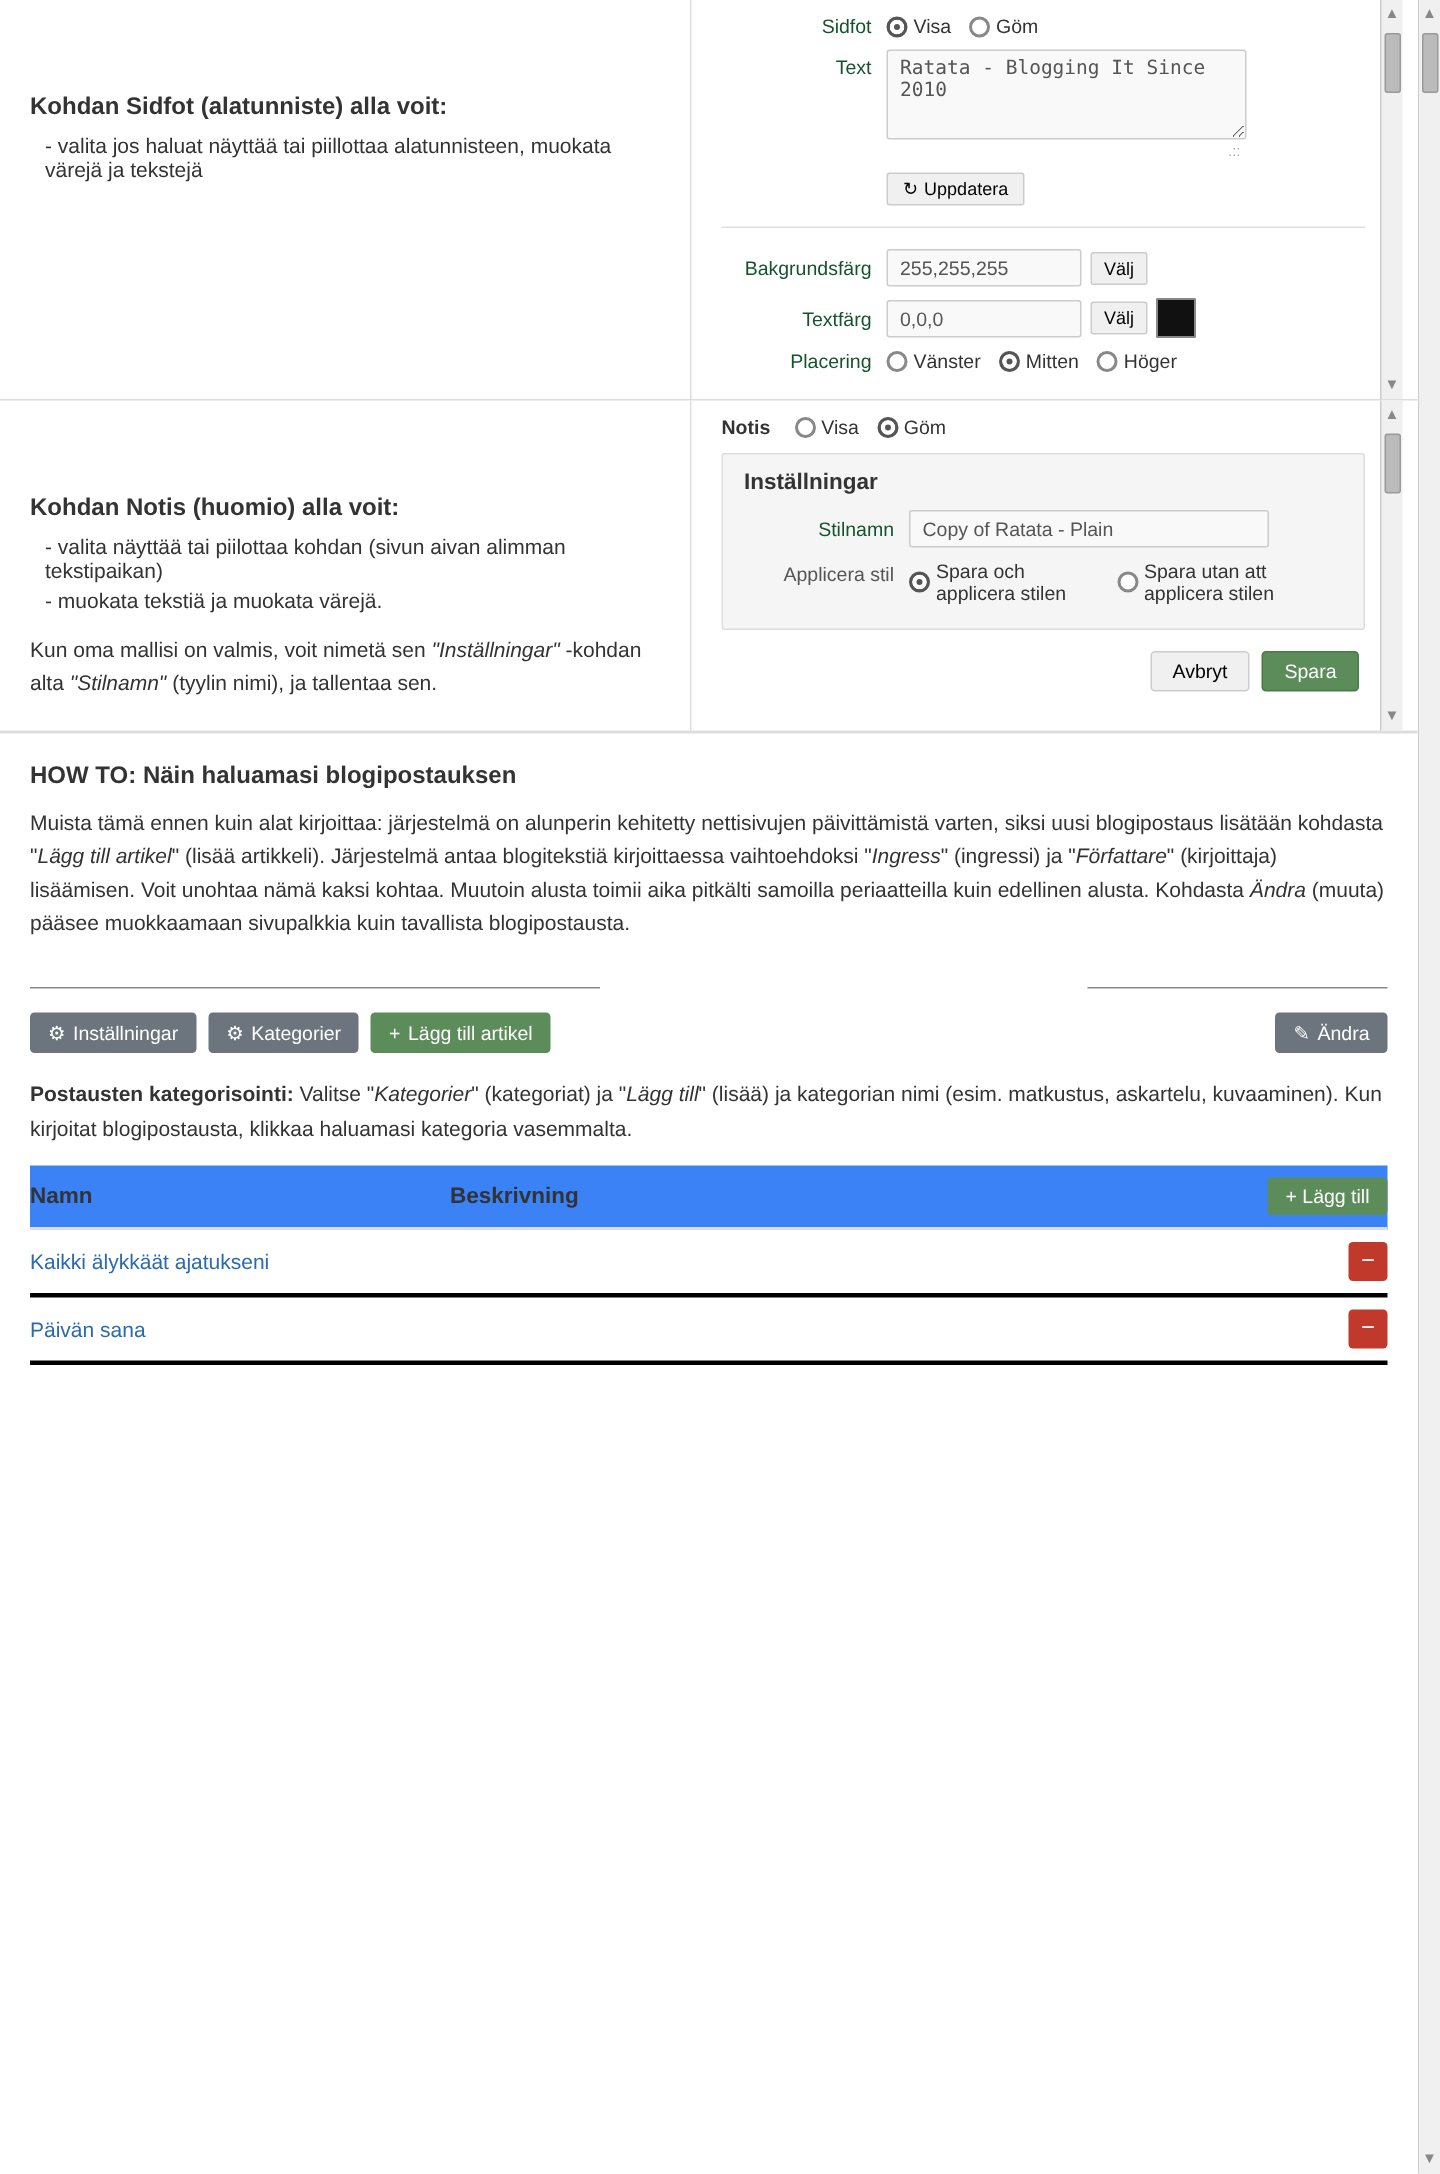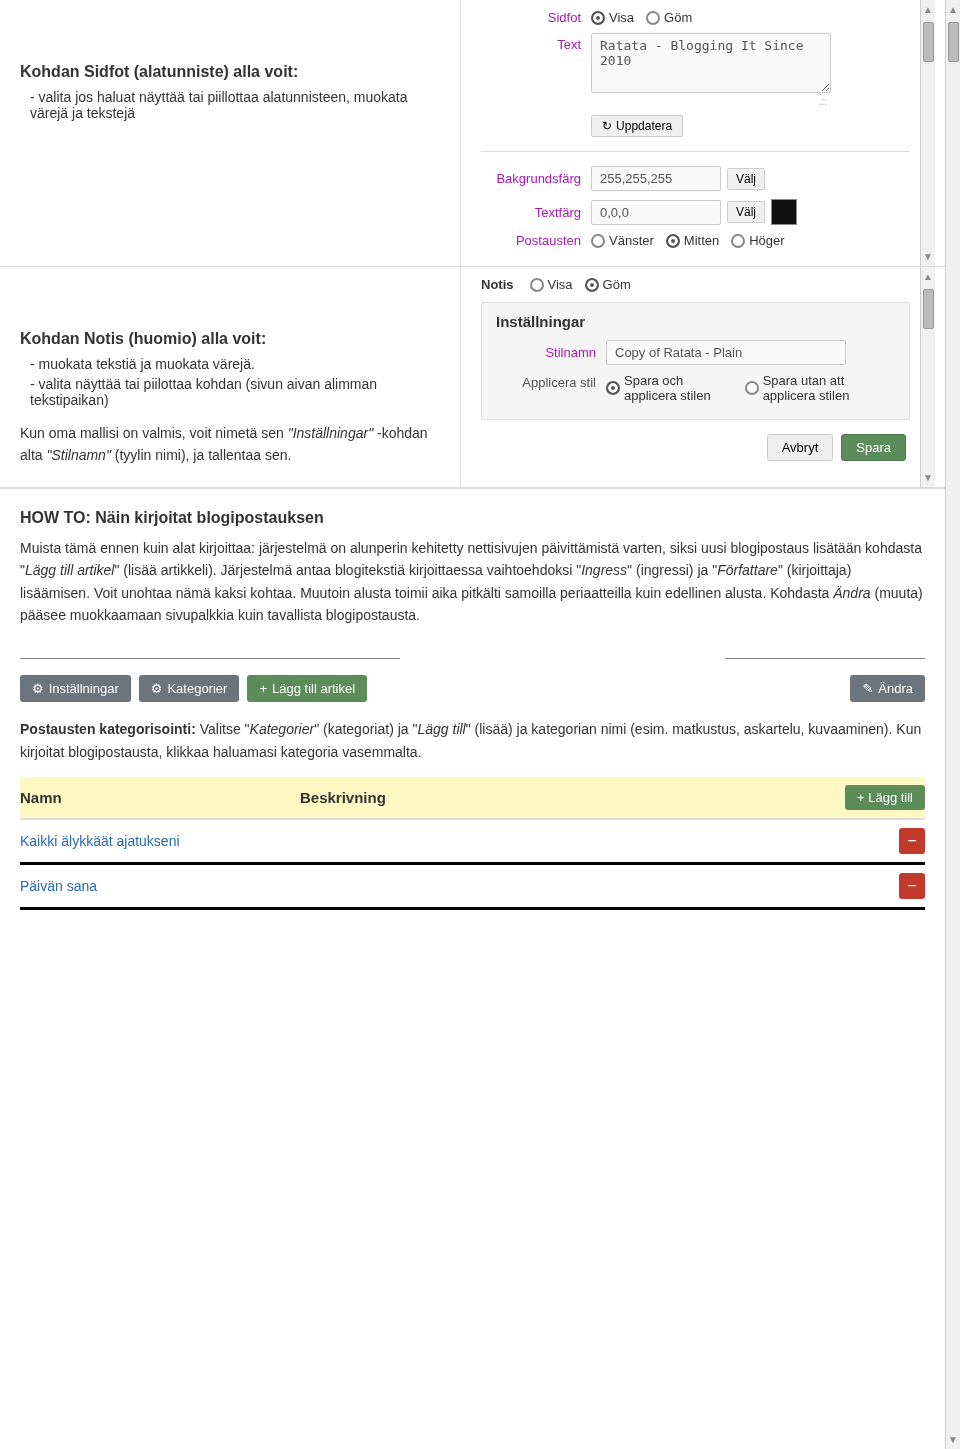--- a/index.html
+++ b/index.html
@@ -59,21 +59,21 @@
 
     
     .panel-row {
       display: flex;
       align-items: center;
       margin-bottom: 8px;
     }
     .panel-label {
       width: 110px;
       font-size: 13px;
-      color: #a21caf;
+      color: #14532d;
       text-align: right;
       padding-right: 10px;
       flex-shrink: 0;
     }
     .radio-group {
       display: flex;
       align-items: center;
       gap: 12px;
     }
     .radio-option {
@@ -300,21 +300,21 @@
       padding: 0 20px 20px 20px;
     }
     .cat-intro {
       font-size: 14px;
       line-height: 1.6;
       margin-bottom: 14px;
     }
     .cat-table-header {
       display: flex;
       align-items: center;
-      background: #fef9c3;
+      background: #3b82f6;
       border-bottom: 2px solid #ddd;
       padding: 8px 0;
       font-weight: bold;
       font-size: 14px;
     }
     .col-namn {
       width: 280px;
       font-size: 15px;
     }
     .col-beskrivning {
@@ -426,21 +426,21 @@
         </div>
 
         <div class="panel-row">
           <div class="panel-label">Textfärg</div>
           <input class="text-input text-input-medium" type="text" value="0,0,0" style="">
           <button class="valj-btn">Välj</button>
           <div class="color-swatch"></div>
         </div>
 
         <div class="panel-row">
-          <div class="panel-label">Postausten</div>
+          <div class="panel-label">Placering</div>
           <div class="radio-group">
             <div class="radio-option">
               <div class="radio-circle"></div>
               <span>Vänster</span>
             </div>
             <div class="radio-option">
               <div class="radio-circle selected"></div>
               <span>Mitten</span>
             </div>
             <div class="radio-option">
@@ -455,22 +455,22 @@
         <div class="scroll-arrow">▲</div>
         <div class="scrollbar-thumb"></div>
         <div class="scroll-arrow" style="margin-top:auto;">▼</div>
       </div>
     </div>
 
     <div style="display:flex; border-bottom: 1px solid #ddd;">
 
       <div class="left-col">
         <div class="section-title">Kohdan Notis (huomio) alla voit:</div>
+        <div class="bullet-item">valita näyttää tai piilottaa kohdan (sivun aivan alimman tekstipaikan)</div>
         <div class="bullet-item">muokata tekstiä ja muokata värejä.</div>
-        <div class="bullet-item">valita näyttää tai piilottaa kohdan (sivun aivan alimman tekstipaikan)</div>
         <div style="margin-top:14px; font-size:14px; line-height:1.6;">
           Kun oma mallisi on valmis, voit nimetä sen
           <span class="italic">"Inställningar"</span>
           -kohdan alta
           <span class="italic">"Stilnamn"</span>
           (tyylin nimi), ja tallentaa sen.
         </div>
       </div>
 
       <div class="right-col">
@@ -519,21 +519,21 @@
       </div>
 
       <div class="right-scrollbar">
         <div class="scroll-arrow">▲</div>
         <div class="scrollbar-thumb"></div>
         <div class="scroll-arrow" style="margin-top:auto;">▼</div>
       </div>
     </div>
 
     <div class="howto-section">
-      <div class="howto-title">HOW TO: Näin kirjoitat blogipostauksen</div>
+      <div class="howto-title">HOW TO: Näin haluamasi blogipostauksen</div>
       <div class="howto-text">
         Muista tämä ennen kuin alat kirjoittaa: järjestelmä on alunperin kehitetty nettisivujen päivittämistä varten, siksi uusi blogipostaus lisätään kohdasta "<span class="italic">Lägg till artikel</span>" (lisää artikkeli). Järjestelmä antaa blogitekstiä kirjoittaessa vaihtoehdoksi "<span class="italic">Ingress</span>" (ingressi) ja "<span class="italic">Författare</span>" (kirjoittaja) lisäämisen. Voit unohtaa nämä kaksi kohtaa. Muutoin alusta toimii aika pitkälti samoilla periaatteilla kuin edellinen alusta. Kohdasta<span class="italic"> Ändra</span> (muuta) pääsee muokkaamaan sivupalkkia kuin tavallista blogipostausta.
       </div>
     </div>
 
     <div style="display:flex; align-items:center; padding: 4px 20px 16px 20px;">
       <div style="display:flex; flex-direction:column; gap:8px;">
         <hr style="width:380px; border:none; border-top:1px solid #888; margin-bottom:8px;">
         <div style="display:flex; gap:8px;">
           <button class="inst-action-btn">

